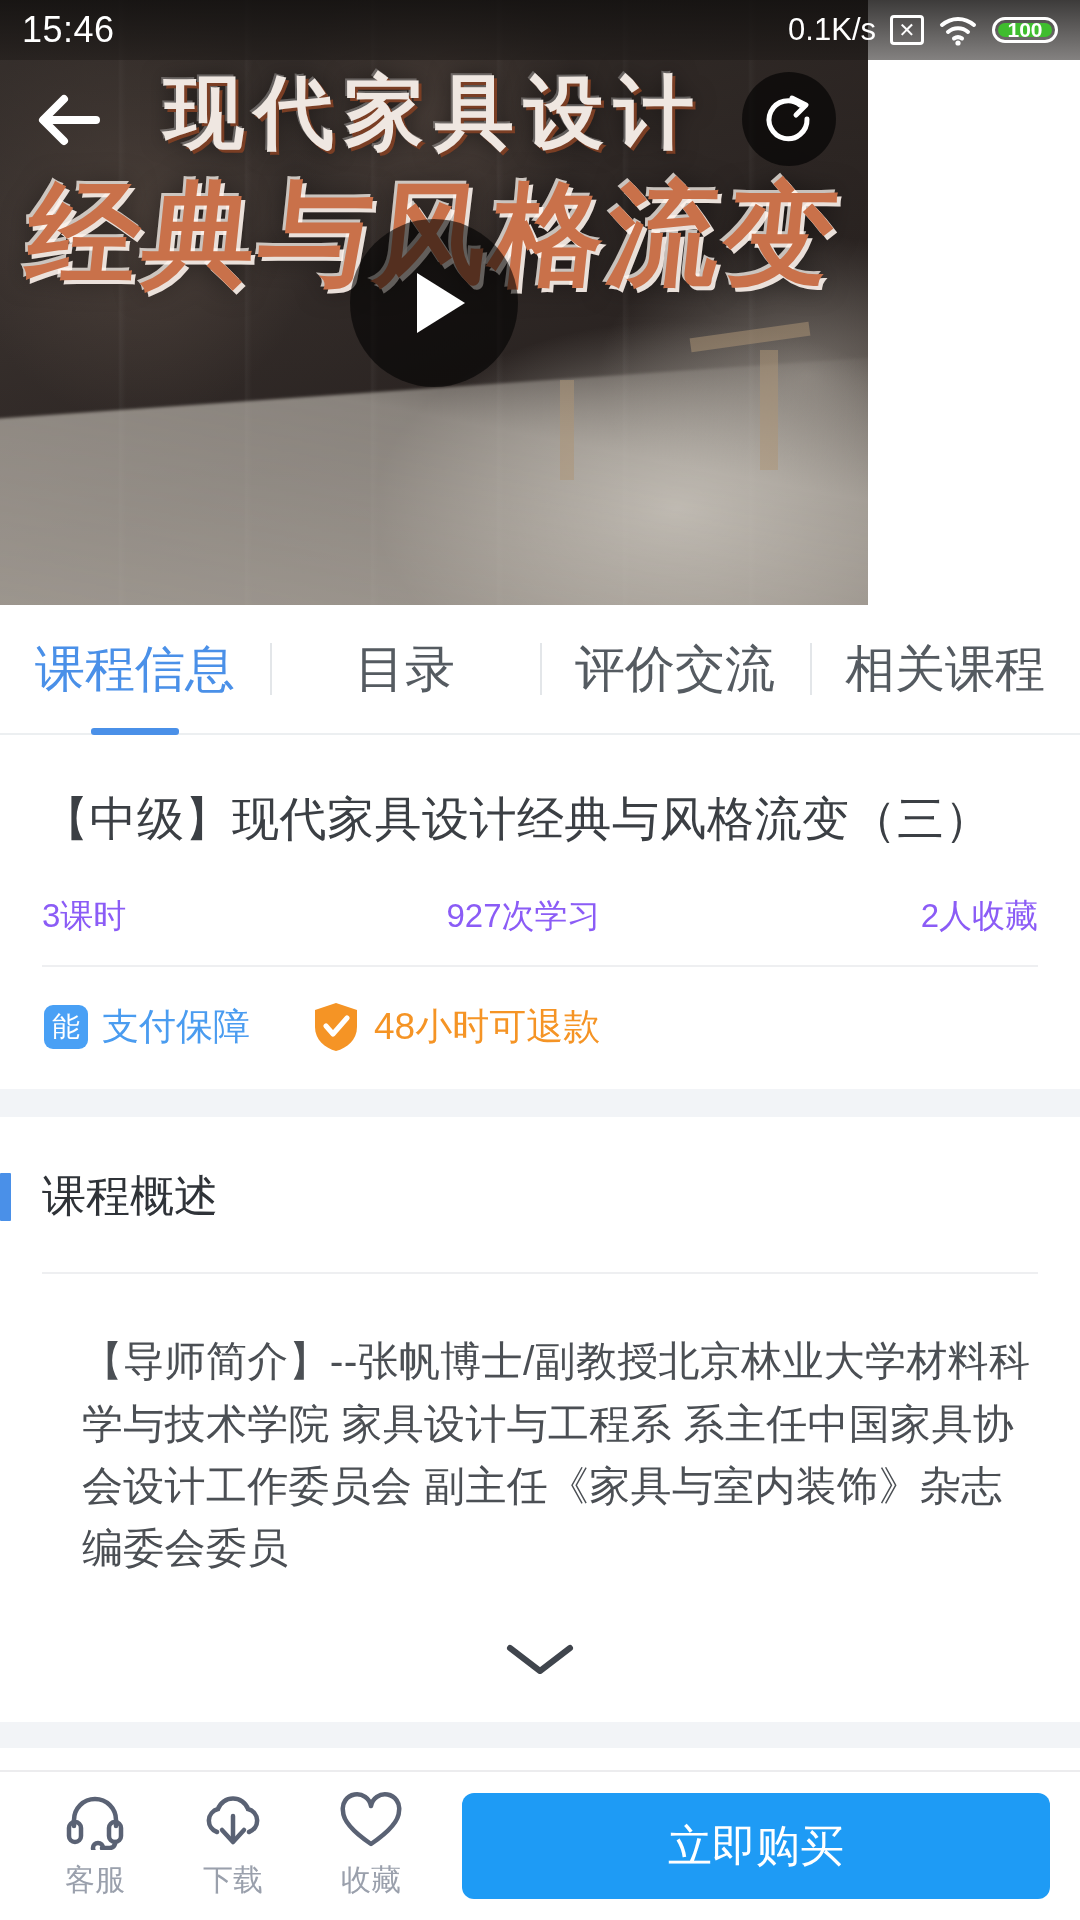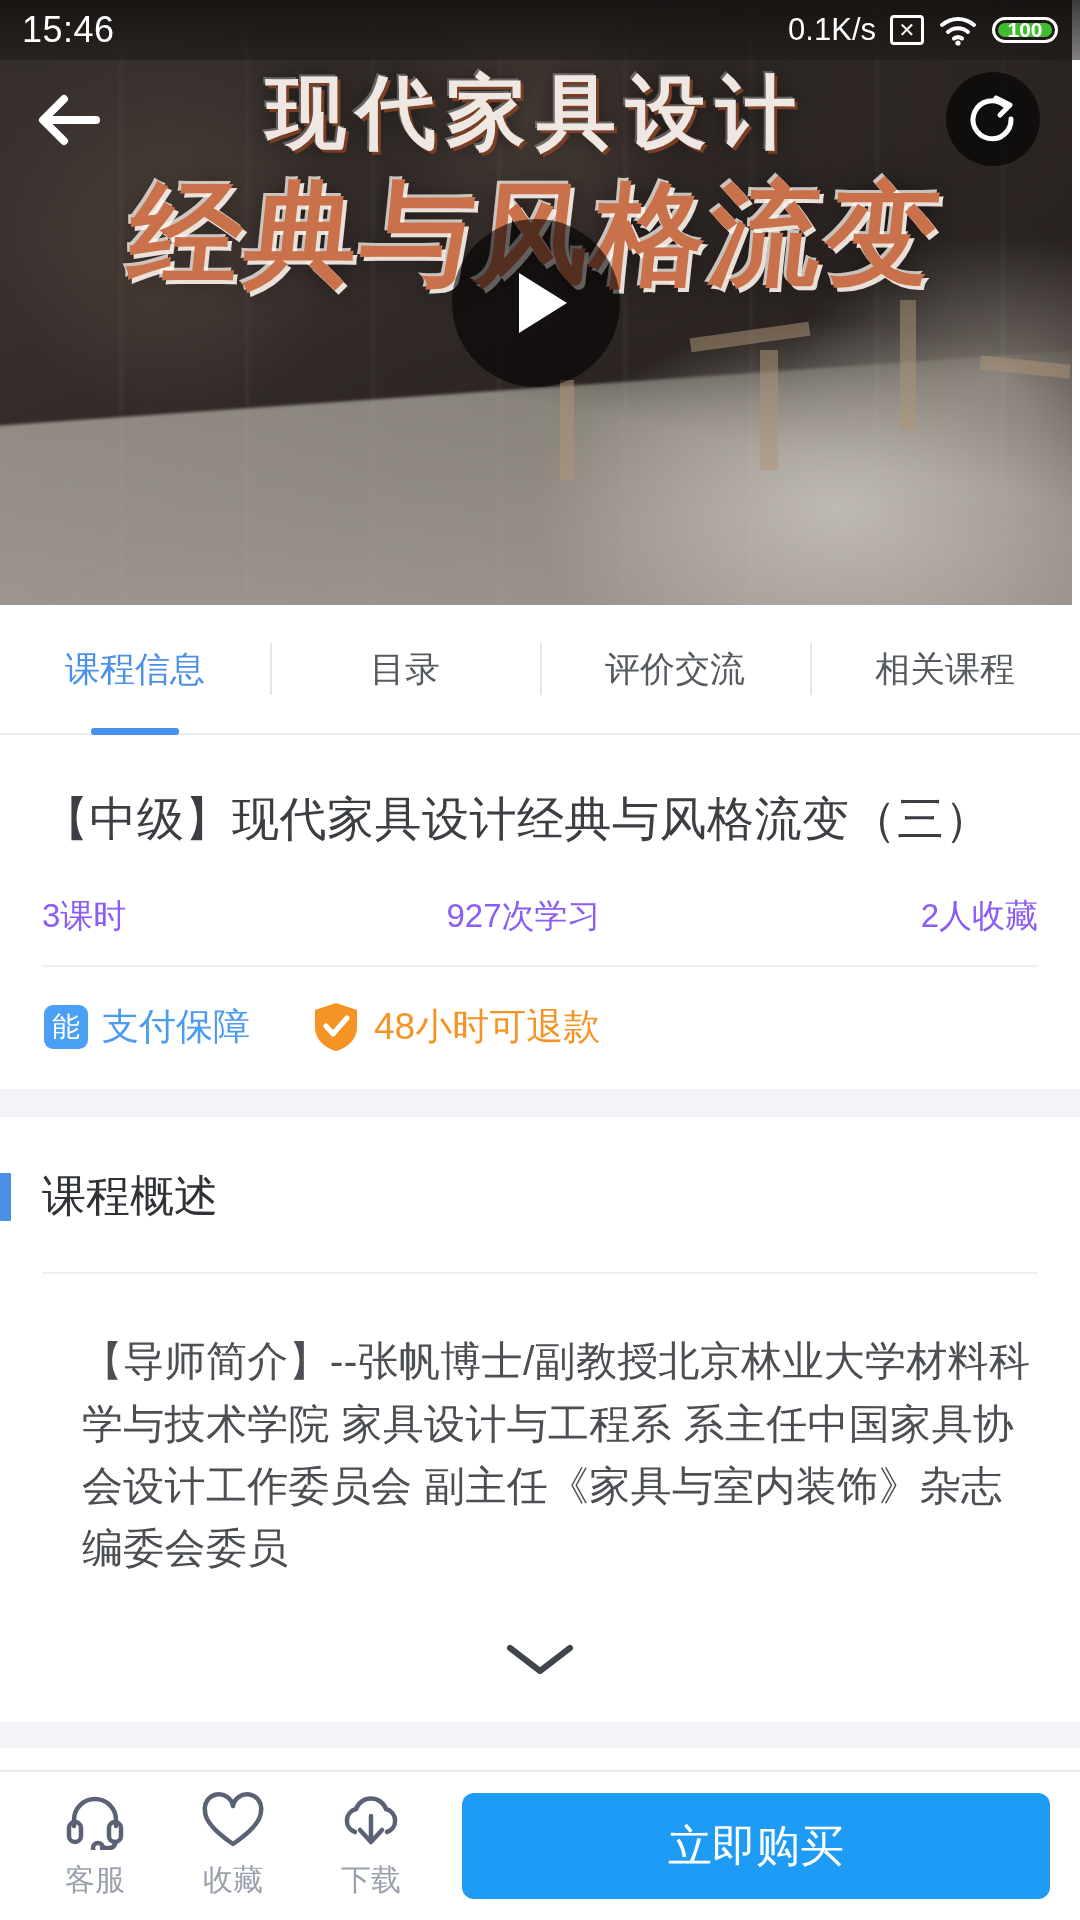--- a/index.html
+++ b/index.html
@@ -6,21 +6,21 @@
   html, body {
     width: 1080px; height: 1920px;
     font-family: "Liberation Sans", "DejaVu Sans", sans-serif;
     background: #ffffff;
     overflow: hidden;
   }
   .phone { position: relative; width: 1080px; height: 1920px; background: #fff; }
 
   
   .hero {
-    position: relative; width: 1072px; height: 605px;
+    position: relative; width: 868px; height: 605px;
     overflow: hidden; background: #4c1d95;
   }
   .hero-photo {
     position: absolute; inset: 0;
     background:
       radial-gradient(ellipse 420px 260px at 78% 84%, rgba(228,224,216,0.85) 0%, rgba(190,184,175,0.45) 45%, rgba(0,0,0,0) 72%),
       radial-gradient(ellipse 300px 200px at 93% 62%, rgba(205,198,188,0.55) 0%, rgba(0,0,0,0) 70%),
       radial-gradient(ellipse 260px 300px at 16% 35%, rgba(96,82,74,0.75) 0%, rgba(0,0,0,0) 70%),
       radial-gradient(ellipse 200px 240px at 50% 20%, rgba(120,102,92,0.5) 0%, rgba(0,0,0,0) 72%),
       linear-gradient(160deg, #4a423e 0%, #3b3330 38%, #2e2725 62%, #3a322e 100%);
@@ -112,21 +112,21 @@
   }
 
   
   .tabs {
     display: flex; align-items: stretch; height: 130px;
     border-bottom: 2px solid #eceff1; background: #fff;
   }
   .tab {
     flex: 1; position: relative;
     display: flex; align-items: center; justify-content: center;
-    font-size: 35px; color: #555b61;
+    font-size: 50px; color: #555b61;
   }
   .tab.active { color: #4a90e8; }
   .tab + .tab::before {
     content: ""; position: absolute; left: 0; top: 38px; bottom: 38px;
     width: 2px; background: #e3e6e9;
   }
   .tab .tab-underline {
     position: absolute; bottom: -2px; left: 50%; transform: translateX(-50%);
     width: 88px; height: 7px; background: #4a90e8; border-radius: 3px;
   }
@@ -317,32 +317,32 @@
         <rect x="5" y="30" width="12" height="20" rx="6" fill="none" stroke="#5a6274" stroke-width="4.5"></rect>
         <rect x="45" y="30" width="12" height="20" rx="6" fill="none" stroke="#5a6274" stroke-width="4.5"></rect>
         <path d="M51 50 V52 A6 6 0 0 1 45 56 H38" fill="none" stroke="#5a6274" stroke-width="4.5" stroke-linecap="round"></path>
         <circle cx="34" cy="56" r="5" fill="none" stroke="#5a6274" stroke-width="4.5"></circle>
       </svg>
       <span class="bb-label">客服</span>
     </div>
 
     <div class="bb-item">
       <svg width="64" height="58" viewBox="0 0 64 58">
-        <path d="M32 52 C10 37 4 27 4 19 A14 14 0 0 1 32 14 A14 14 0 0 1 60 19 C60 27 54 37 32 52 Z" fill="none" stroke="#5a6274" stroke-width="4.5" stroke-linejoin="round"></path>
-      </svg>
-      <span class="bb-label">收藏</span>
-    </div>
-
-    <div class="bb-item">
-      <svg width="64" height="58" viewBox="0 0 64 58">
         <path d="M16 40 A12 12 0 0 1 17 17 A16 16 0 0 1 47 17 A12 12 0 0 1 48 40" fill="none" stroke="#5a6274" stroke-width="4.5" stroke-linecap="round"></path>
         <path d="M32 24 V48" fill="none" stroke="#5a6274" stroke-width="4.5" stroke-linecap="round"></path>
         <path d="M21 38 L32 50 L43 38" fill="none" stroke="#5a6274" stroke-width="4.5" stroke-linecap="round" stroke-linejoin="round"></path>
       </svg>
       <span class="bb-label">下载</span>
     </div>
 
+    <div class="bb-item">
+      <svg width="64" height="58" viewBox="0 0 64 58">
+        <path d="M32 52 C10 37 4 27 4 19 A14 14 0 0 1 32 14 A14 14 0 0 1 60 19 C60 27 54 37 32 52 Z" fill="none" stroke="#5a6274" stroke-width="4.5" stroke-linejoin="round"></path>
+      </svg>
+      <span class="bb-label">收藏</span>
+    </div>
+
     <div class="buy-btn">
       <span>立即购买</span>
     </div>
   </div>
 
 </div>
 
 </body></html>

